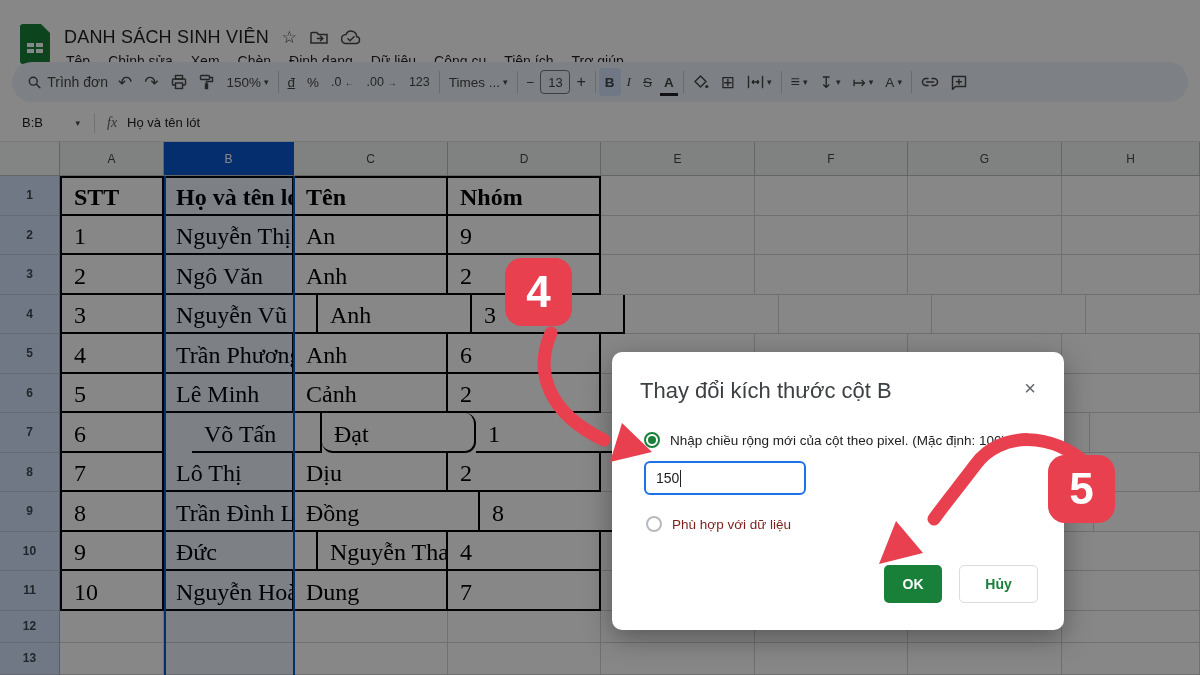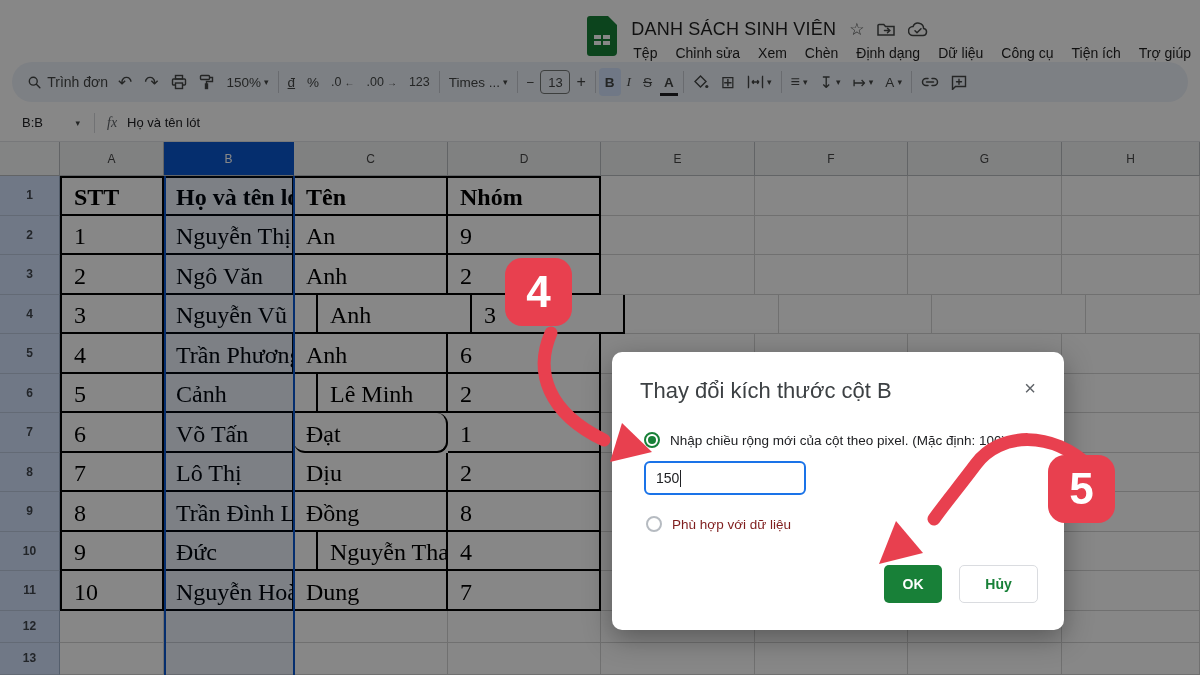--- a/index.html
+++ b/index.html
@@ -1,21 +1,21 @@
 <!DOCTYPE html>
 <html><head>
 <meta charset="utf-8">
 <style>
   * { margin:0; padding:0; box-sizing:border-box; }
   html,body { width:1200px; height:675px; overflow:hidden; }
   body { font-family:"Liberation Sans", sans-serif; background:#fff; }
   .app { position:relative; width:1200px; height:675px; background:#fff; overflow:hidden; }
 
   
-  .topbar { position:absolute; top:8px; left:0; right:0; height:60px; background:#fff; display:flex; align-items:flex-start; padding:8px 0 0 6px;justify-content:flex-end; }
+  .topbar { position:absolute; top:16px; left:0; right:0; height:60px; background:#fff; display:flex; align-items:flex-start; padding:8px 0 0 20px; }
   .logo { width:30px; height:40px; }
   .title-block { margin-left:14px; }
   .title-row { display:flex; align-items:center; gap:13px; height:26px; }
   .doc-title { font-size:18px; color:#1f1f1f; letter-spacing:.2px; }
   .tb-ico { color:#444746; font-size:17px; display:flex; align-items:center; }
   .menubar { display:flex; margin-top:1px; margin-left:-7px; }
   .menu-item { font-size:14px; color:#1f1f1f; padding:2px 9px; border-radius:4px; }
 
   
   .toolbar { position:absolute; top:62px; left:12px; width:1176px; height:40px; background:#edf2fa; border-radius:21px; display:flex; align-items:center; padding:0 6px; overflow:hidden; color:#444746; }
@@ -300,32 +300,32 @@
           <div class="cell tb" style="width: 154px;">Anh</div>
           <div class="cell tb" style="width: 153px;">6</div>
           <div class="cell" style="width: 154px;"></div>
           <div class="cell" style="width: 153px;"></div>
           <div class="cell" style="width: 154px;"></div>
           <div class="cell" style="width: 138px;"></div>
         </div>
         <div class="grow" style="height: 39.5px;">
           <div class="rh">6</div>
           <div class="cell tb tb-left" style="width: 104px;">5</div>
+          <div class="cell tb" style="width: 130px;">Lê Minh</div>
           <div class="cell tb" style="width: 154px;">Cảnh</div>
-          <div class="cell tb" style="width: 130px;">Lê Minh</div>
           <div class="cell tb" style="width: 153px;">2</div>
           <div class="cell" style="width: 154px;"></div>
           <div class="cell" style="width: 153px;"></div>
           <div class="cell" style="width: 154px;"></div>
           <div class="cell" style="width: 138px;"></div>
         </div>
         <div class="grow" style="height: 39.5px;">
           <div class="rh">7</div>
           <div class="cell tb tb-left" style="width: 104px;">6</div>
-          <div class="cell tb" style="width: 130px;">Võ Tấn</div>
+          <div class="cell tb" style="width: 130px; margin-left: 28px;">Võ Tấn</div>
           <div class="cell tb" style="width: 154px; border-radius: 11px;">Đạt</div>
           <div class="cell tb" style="width: 153px;">1</div>
           <div class="cell" style="width: 154px;"></div>
           <div class="cell" style="width: 153px;"></div>
           <div class="cell" style="width: 154px;"></div>
           <div class="cell" style="width: 138px;"></div>
         </div>
         <div class="grow" style="height: 39.5px;">
           <div class="rh">8</div>
           <div class="cell tb tb-left" style="width: 104px;">7</div>
@@ -334,21 +334,21 @@
           <div class="cell tb" style="width: 153px;">2</div>
           <div class="cell" style="width: 154px;"></div>
           <div class="cell" style="width: 153px;"></div>
           <div class="cell" style="width: 154px;"></div>
           <div class="cell" style="width: 138px;"></div>
         </div>
         <div class="grow" style="height: 39.5px;">
           <div class="rh">9</div>
           <div class="cell tb tb-left" style="width: 104px;">8</div>
           <div class="cell tb" style="width: 130px;">Trần Đình L</div>
-          <div class="cell tb" style="width: 154px;">Đồng</div>
+          <div class="cell tb" style="width: 186px;">Đồng</div>
           <div class="cell tb" style="width: 153px;">8</div>
           <div class="cell" style="width: 154px;"></div>
           <div class="cell" style="width: 153px;"></div>
           <div class="cell" style="width: 154px;"></div>
           <div class="cell" style="width: 138px;"></div>
         </div>
         <div class="grow" style="height: 39.5px;">
           <div class="rh">10</div>
           <div class="cell tb tb-left" style="width: 104px;">9</div>
           <div class="cell tb" style="width: 154px;">Đức</div>

